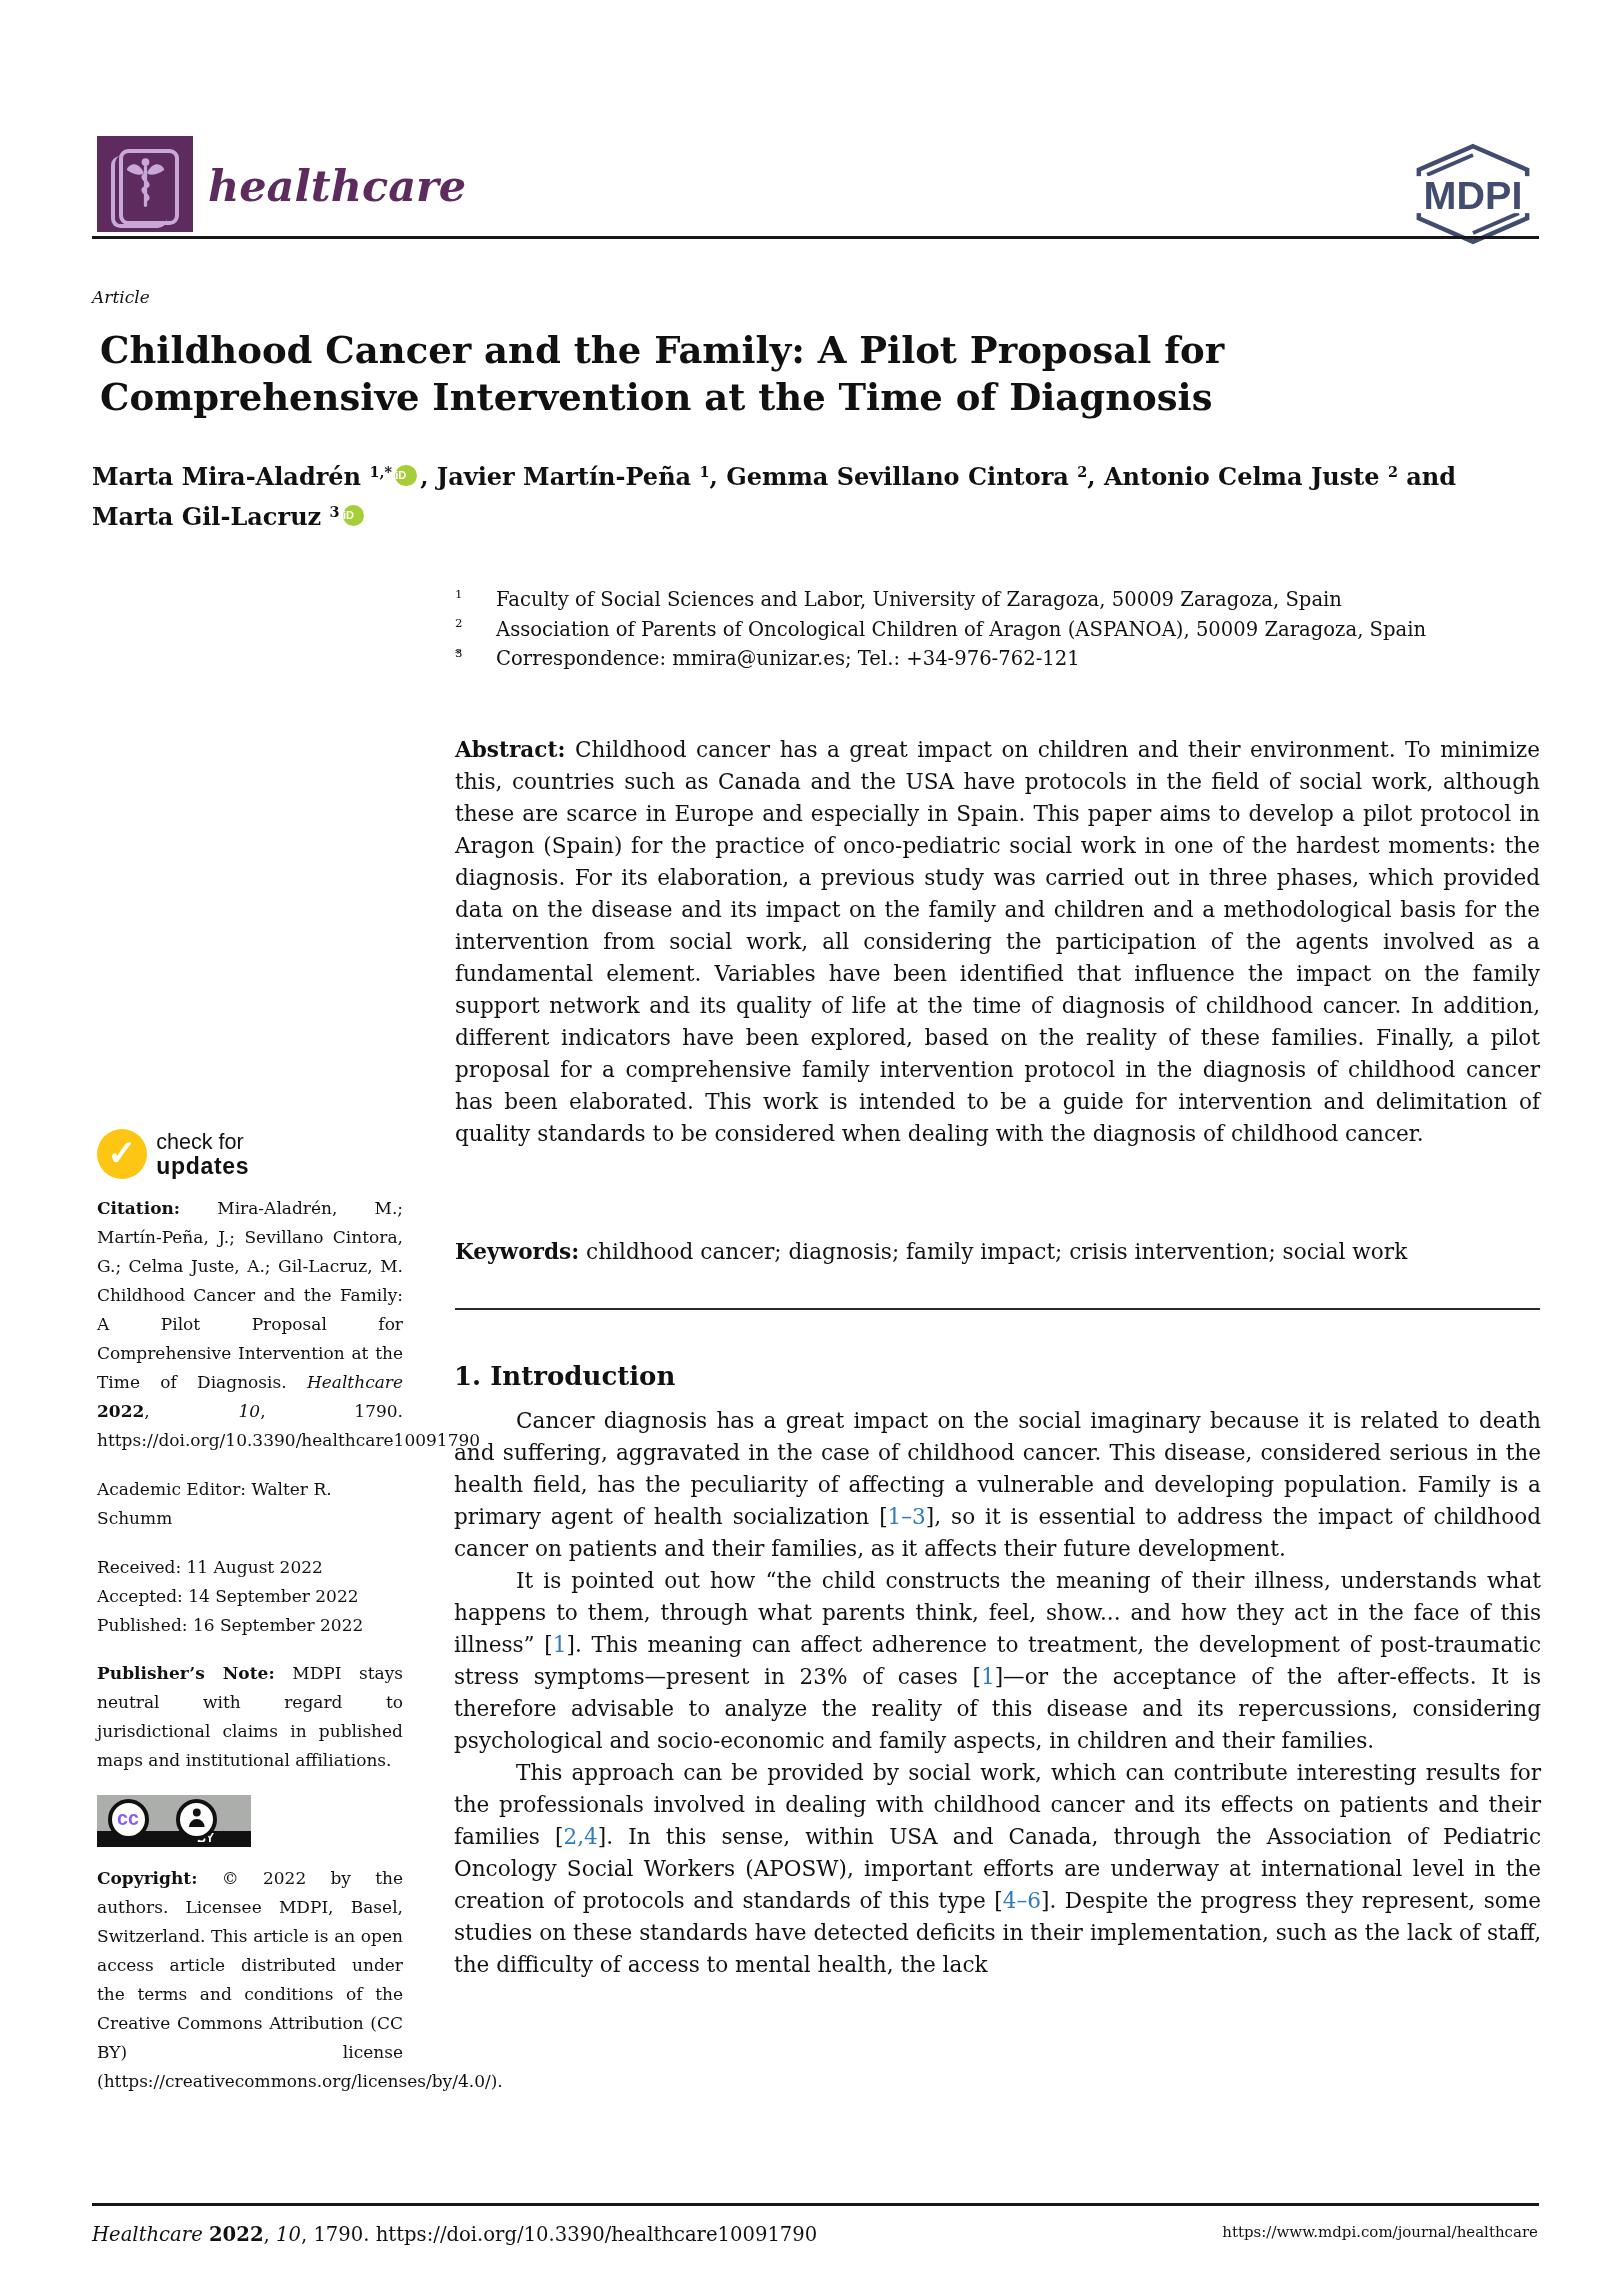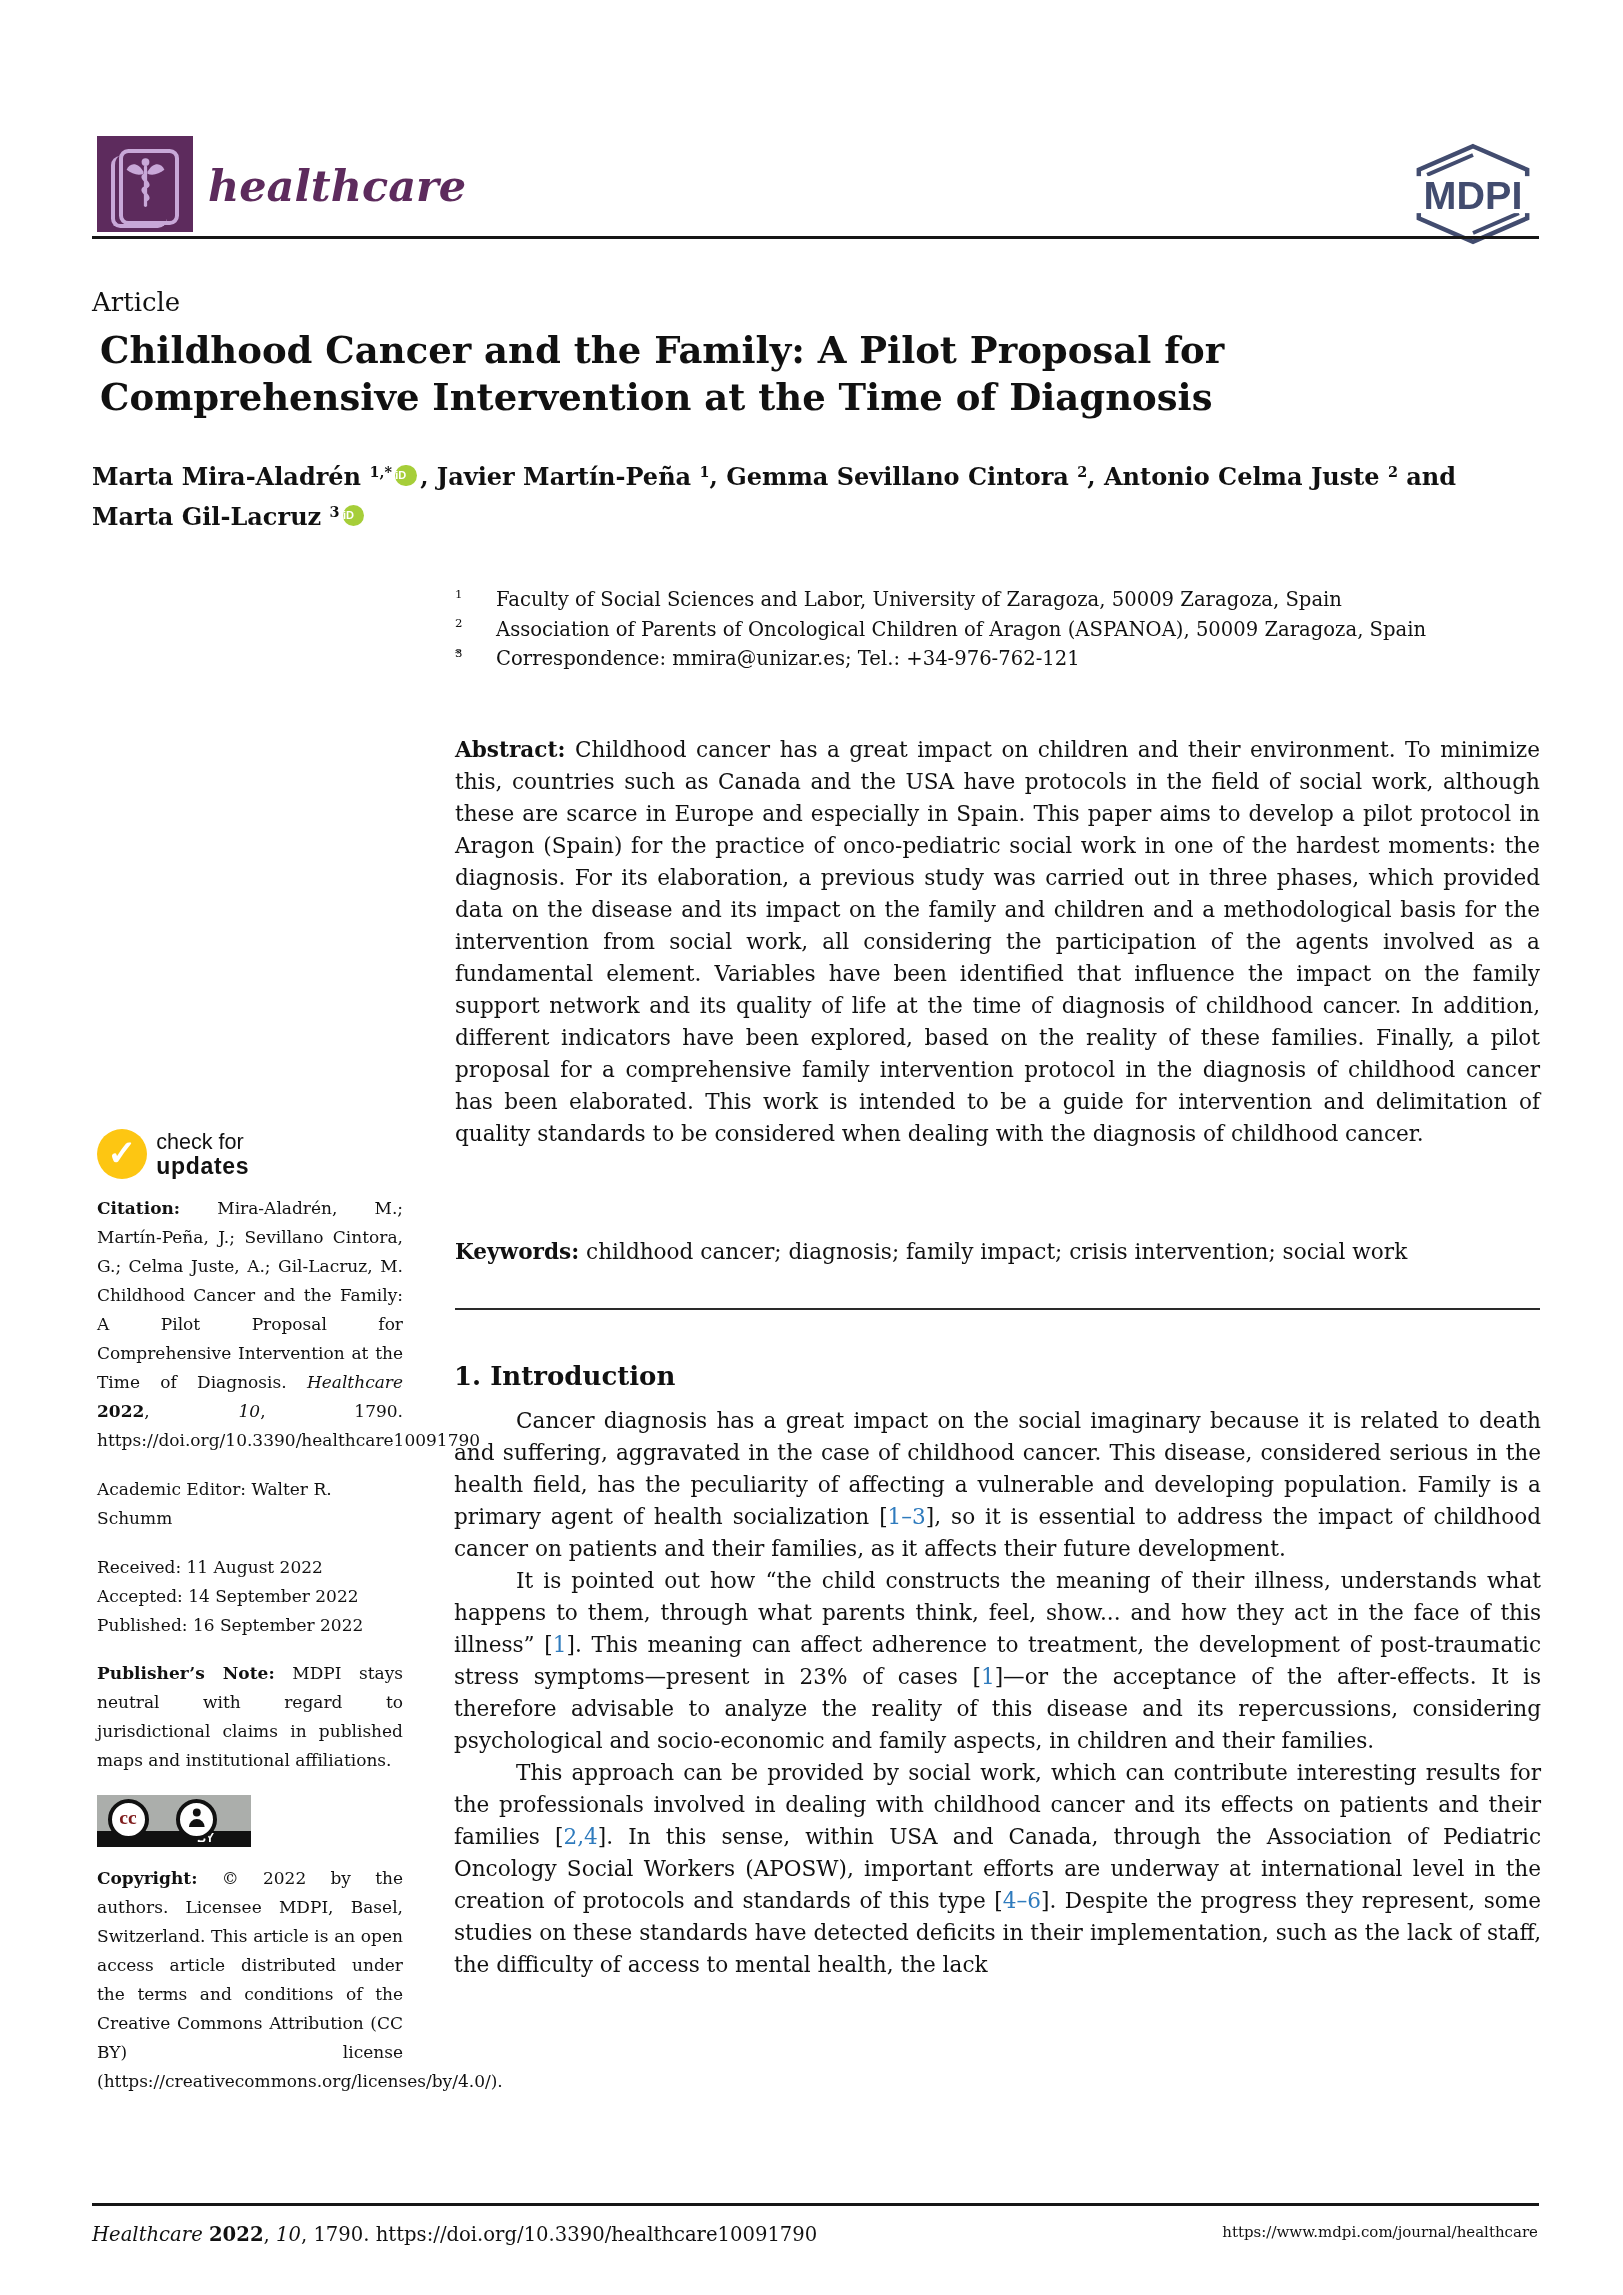--- a/index.html
+++ b/index.html
@@ -21,21 +21,21 @@
               border-left:4.6px solid var(--brand-purple-light,#c8a8d8);
               border-bottom:4.6px solid var(--brand-purple-light,#c8a8d8);
               border-radius:9.2px;}
   .caduceus{position:absolute;left:29px;top:19.6px;}
   .journal-name{position:absolute;left:208px;top:161px;font-size:43px;font-style:italic;
                 font-weight:bold;color:var(--brand-purple,#5d2b5d);}
   .mdpi-logo{position:absolute;left:1409px;top:143px;}
   .header-rule{position:absolute;left:92px;top:236px;width:1447px;height:2.6px;background:#161616;}
 
   
-  .article-label{position:absolute;left:92px;top:287px;font-size:26px;}
+  .article-label{position:absolute;left:92px;top:287px;font-size:17px;font-style:italic;}
   .paper-title{position:absolute;left:92px;top:319px;width:1394px;margin:8px;
                font-size:37px;line-height:47px;font-weight:bold;}
   .authors{position:absolute;left:92px;top:458px;width:1407px;font-size:24px;
            font-weight:bold;line-height:37px;}
 
   
   .affiliations{position:absolute;left:455px;top:585px;width:1087px;font-size:19.6px;line-height:29.5px;}
   .aff-row{position:relative;padding-left:41px;}
   .aff-marker{position:absolute;left:0;top:0;font-size:60%;position:absolute;}
   .aff-marker span{position:relative;top:-0.45em;}
@@ -64,22 +64,22 @@
   .side-block{margin-bottom:19.6px;}
   .dates div{margin:0;}
   .cc-badge{position:relative;width:154px;height:52px;background:var(--cc-gray,#abaeab);
             margin:3.9px 0 17px 0;cursor:pointer;}
   .cc-bottom{position:absolute;left:0;right:0;bottom:0;height:15.7px;background:#111;
              color:#fff;font-family:"Liberation Sans",sans-serif;font-weight:bold;
              font-size:12.4px;line-height:15.7px;text-align:center;}
   .cc-bottom span{margin-left:63px;}
   .cc-circle{position:absolute;top:3.9px;width:33px;height:33px;border-radius:50%;
              background:#fff;border:4.6px solid #111;text-align:center;z-index:2;}
-  .cc-circle.c1{left:10.5px;font-family:Liberation Serif, serif;font-weight:bold;
-                font-size:19.6px;line-height:30px;color:#7f1d1d;}
+  .cc-circle.c1{left:10.5px;font-family:Liberation Sans, sans-serif;font-weight:bold;
+                font-size:19.6px;line-height:30px;color:#8b5cf6;}
   .cc-circle.c2{left:79px;}
   .cc-circle svg{margin-top:3.3px;}
 
   
   .footer-rule{position:absolute;left:92px;top:2203px;width:1447px;height:2.6px;background:#161616;}
   .footer-left{position:absolute;left:92px;top:2223px;font-size:19.6px;}
   .footer-right{position:absolute;right:85px;top:2223px;font-size:15px;}
 
   .orcid-icon{display:inline-block;width:21.6px;height:21.6px;border-radius:50%;
               background:var(--orcid-green,#a6ce39);color:#fff;

